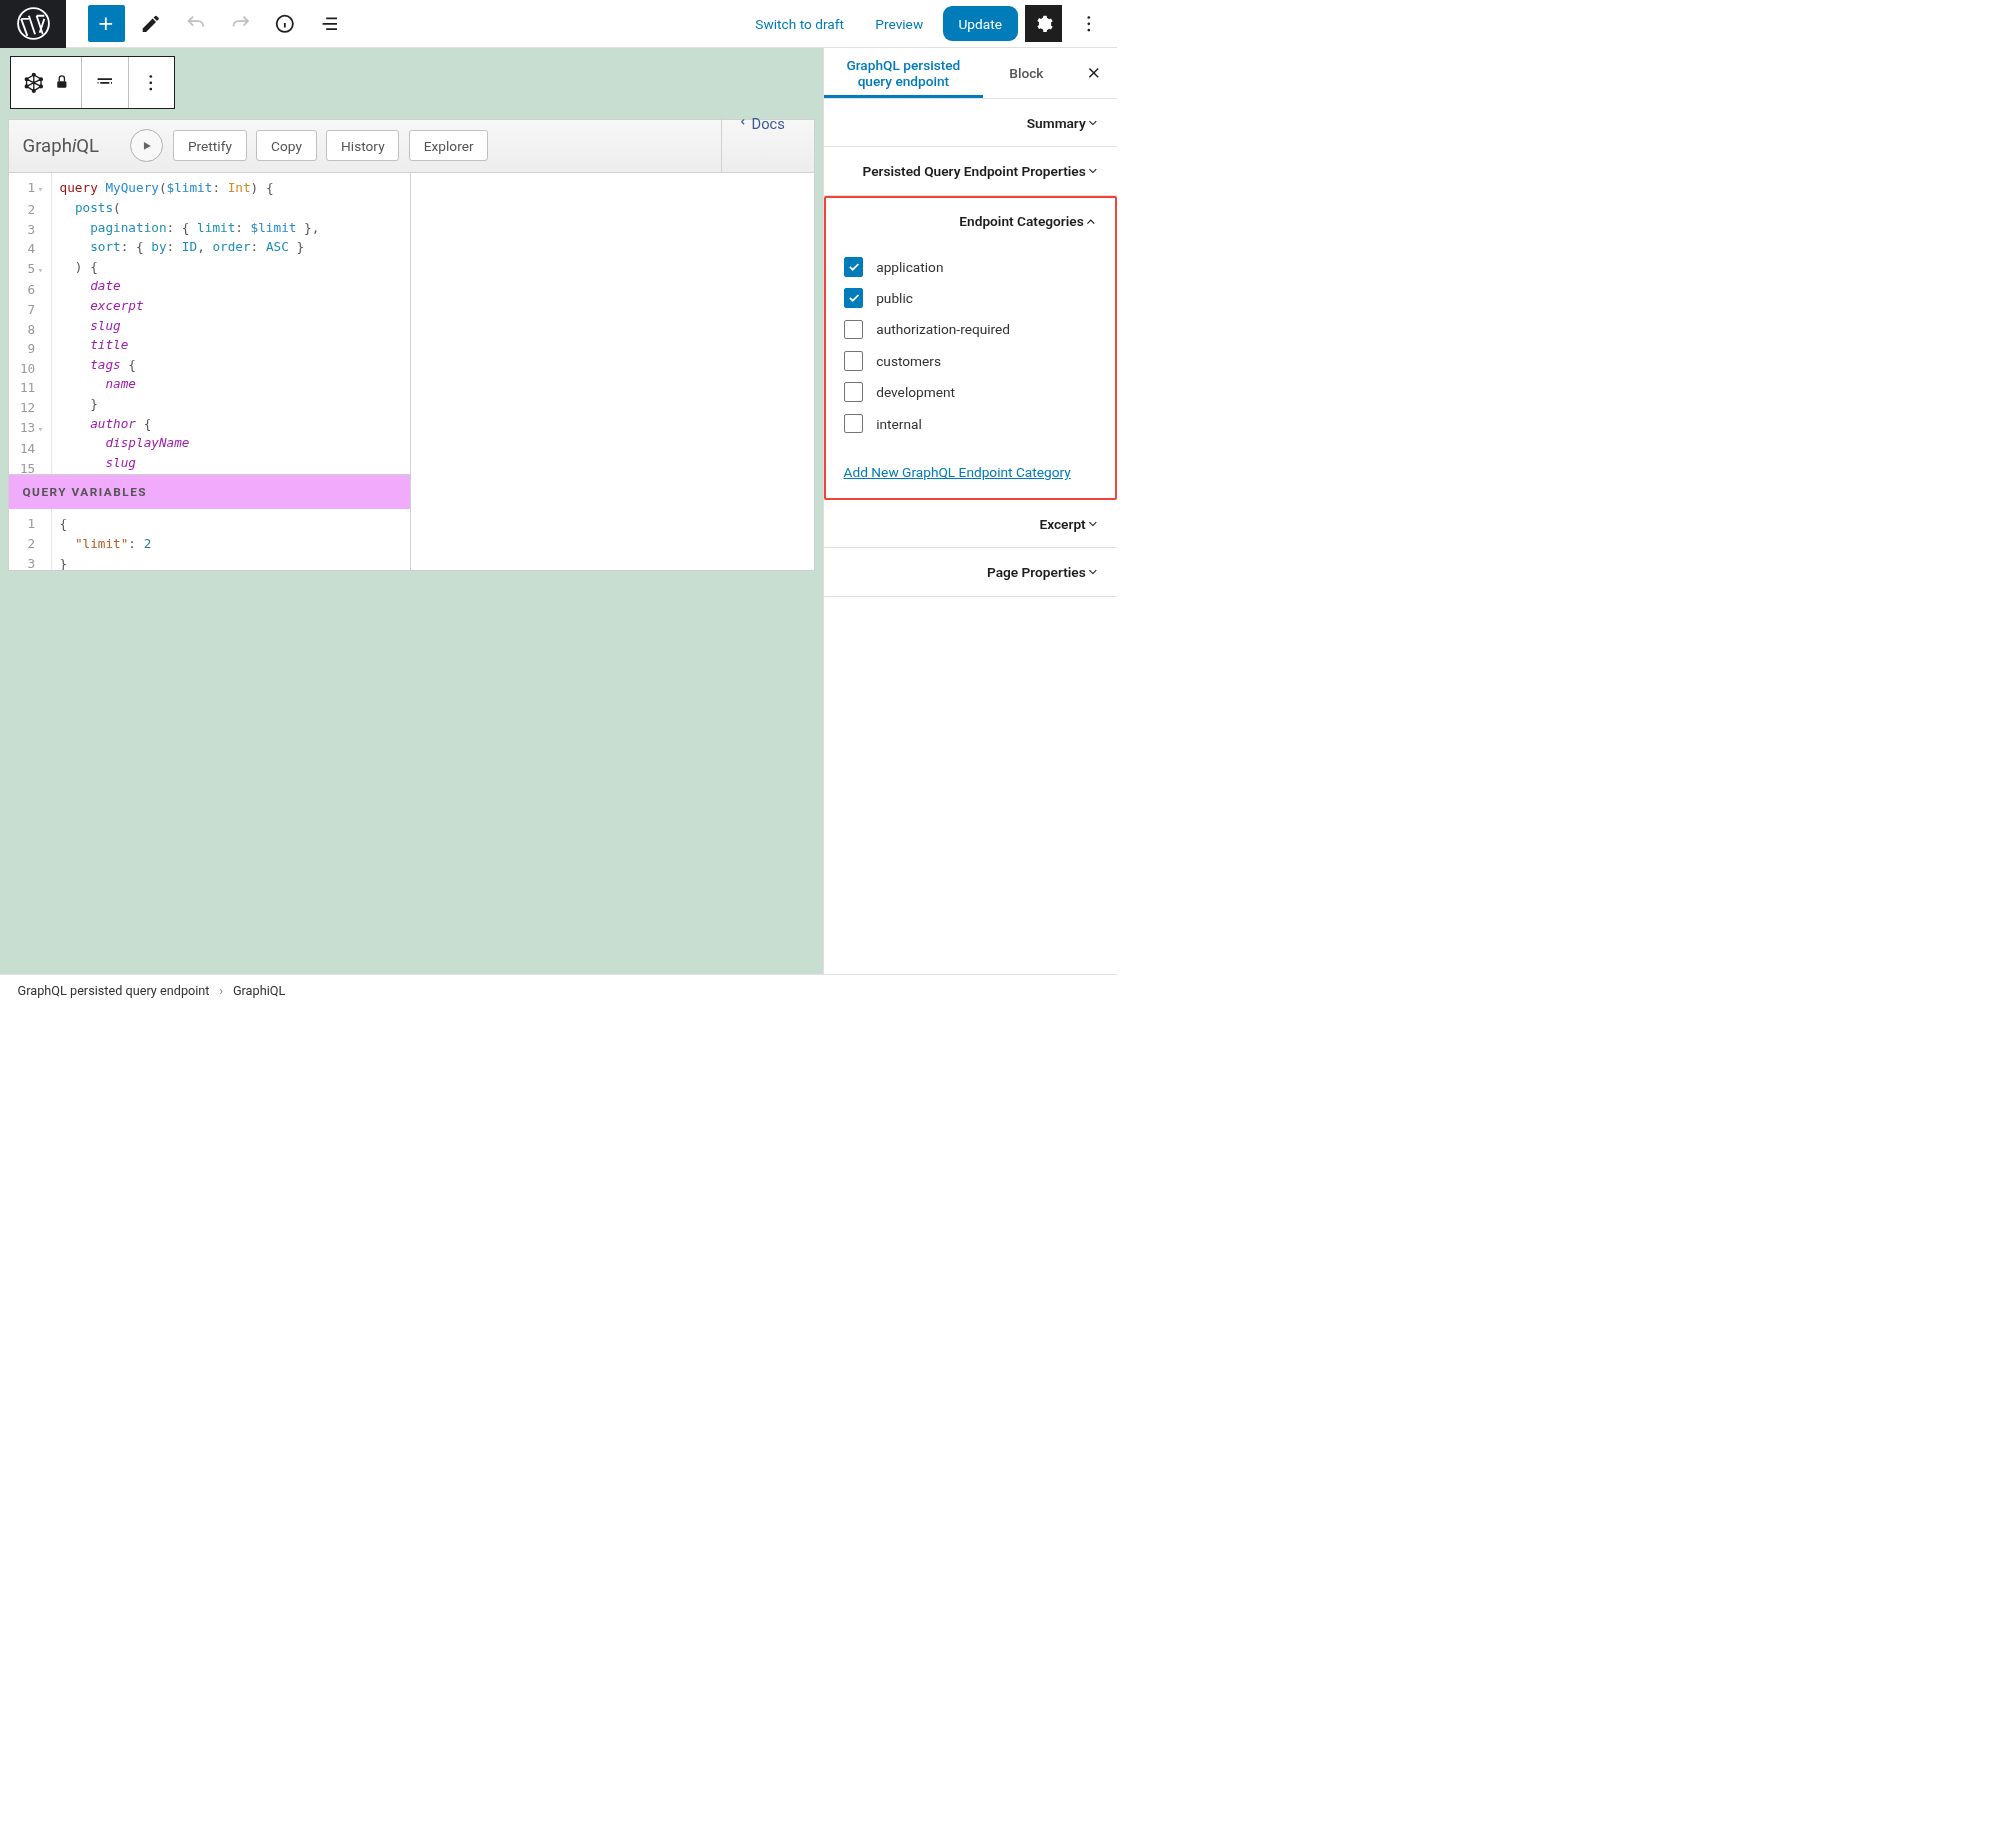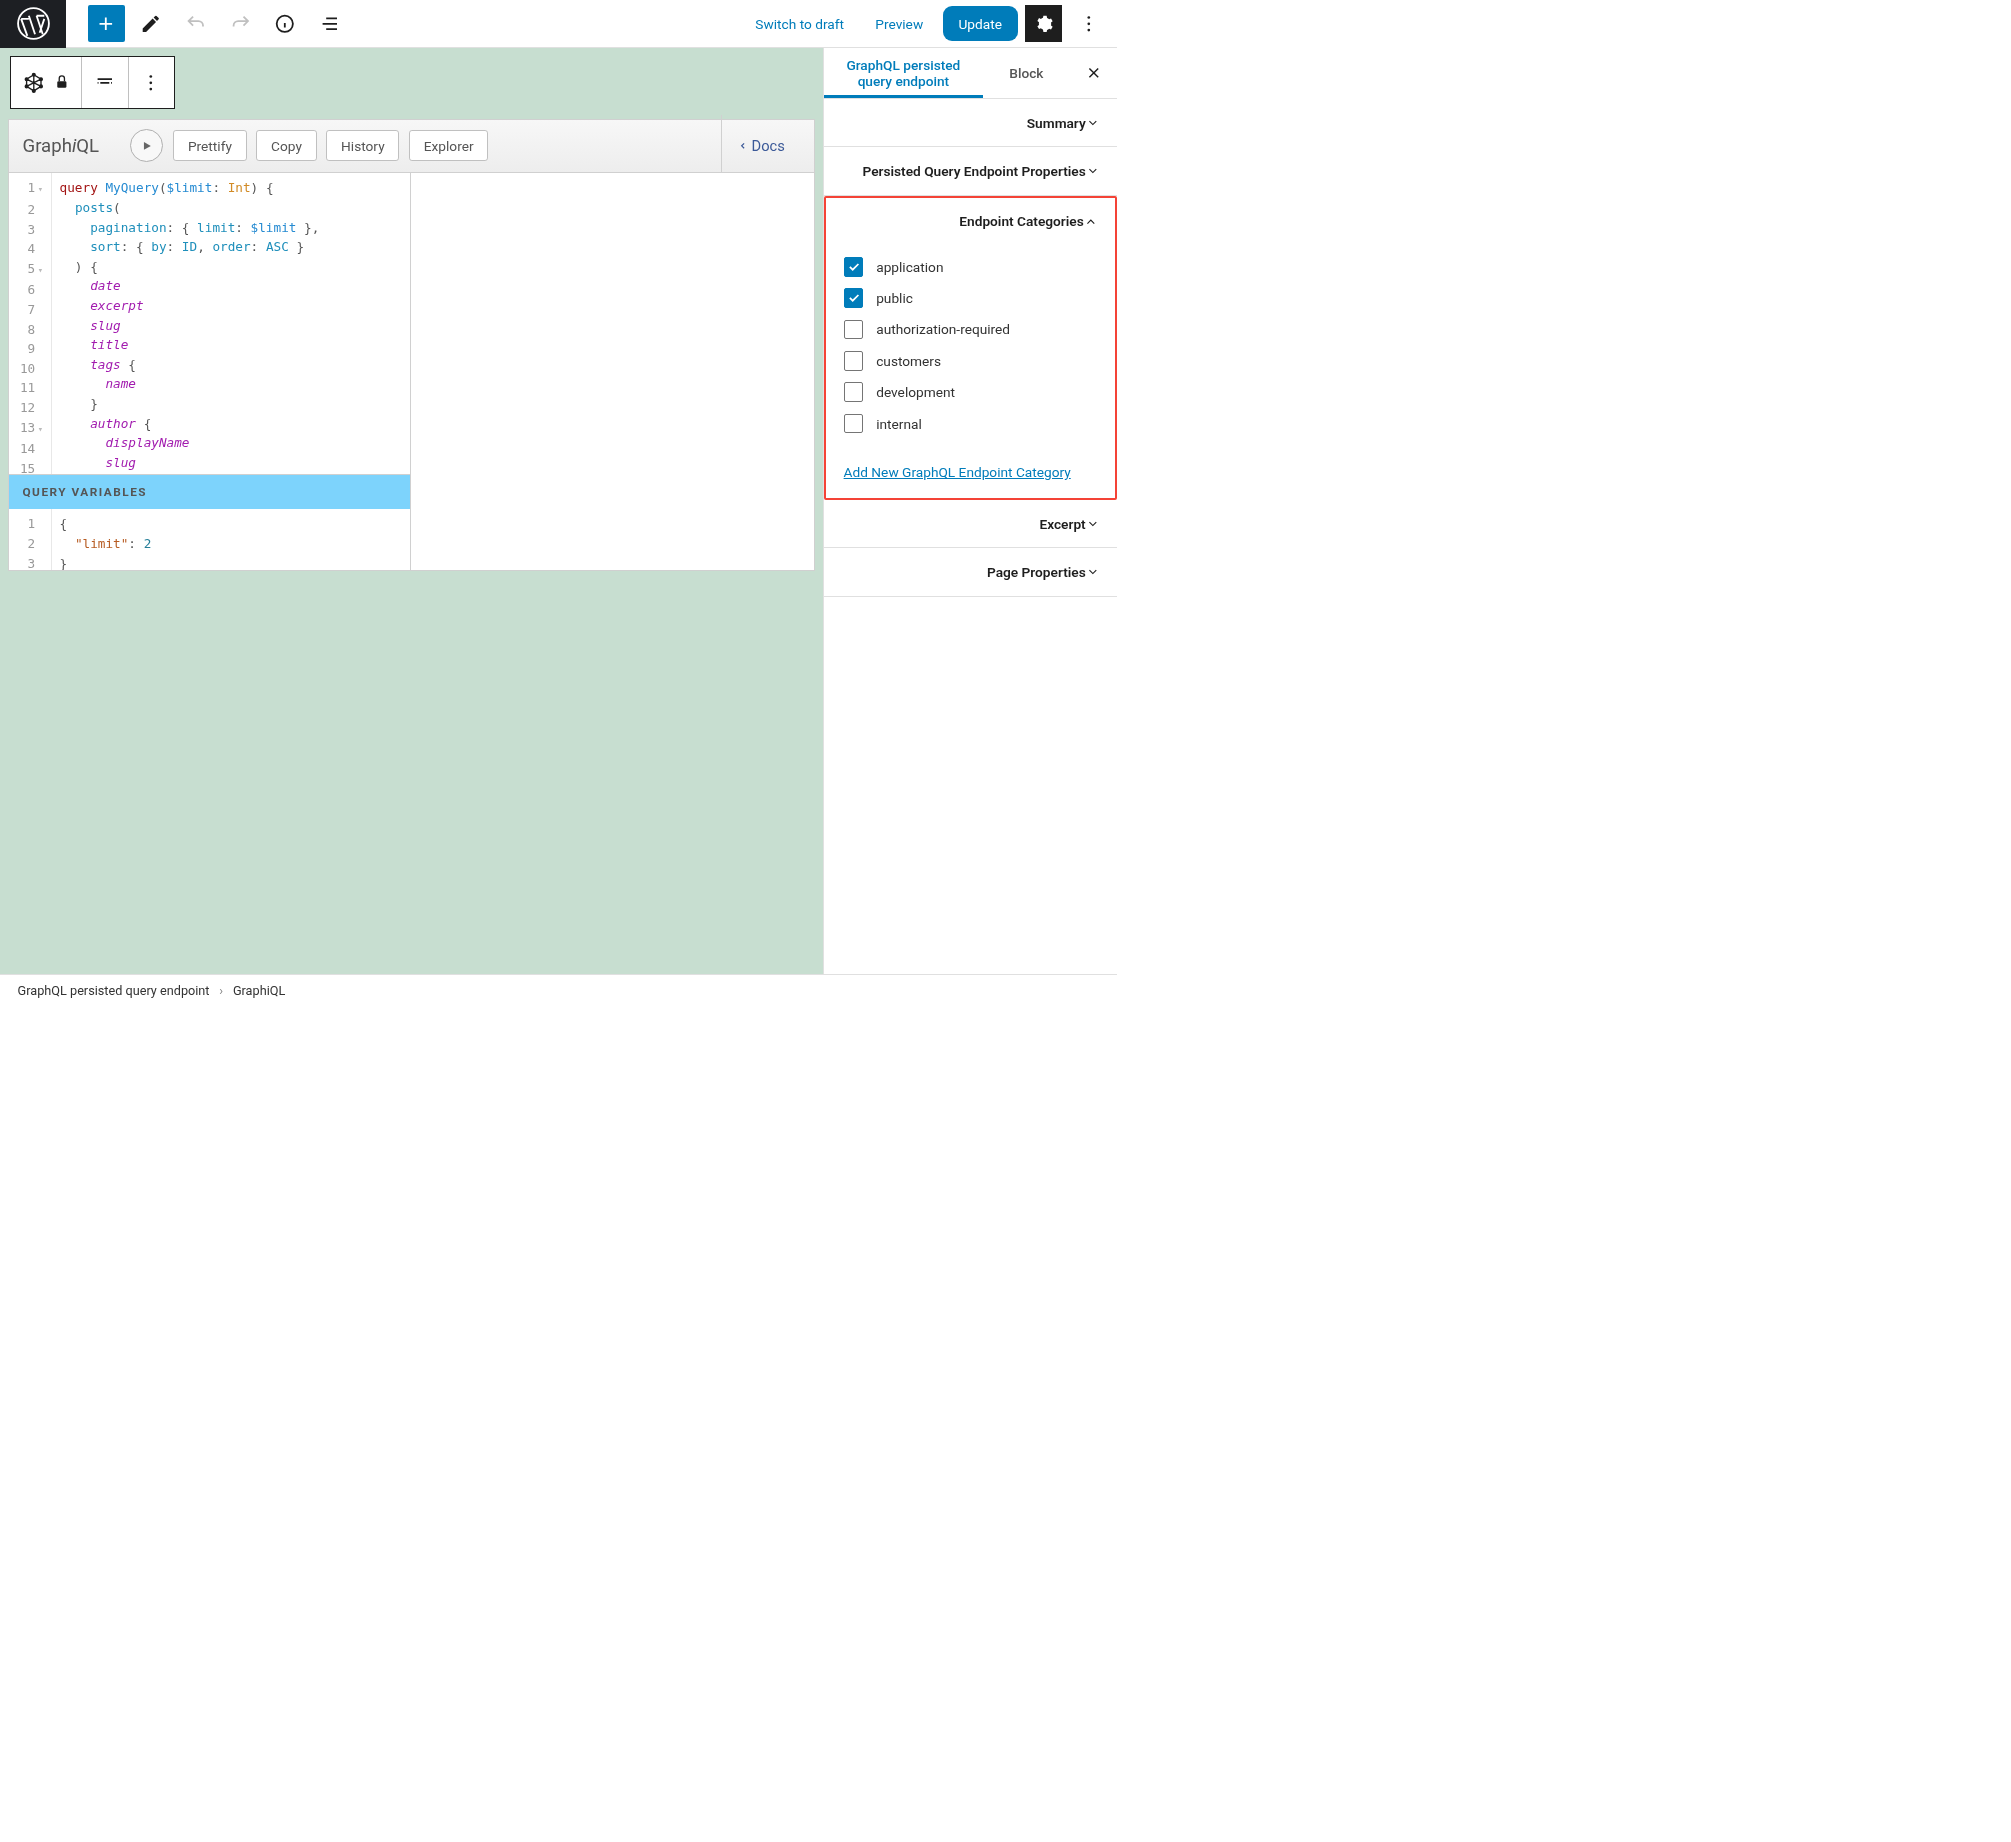--- a/index.html
+++ b/index.html
@@ -28,40 +28,40 @@
 .block-toolbar-cell { height: 51px; border-right: 1px solid #c0c0c0; display: flex; align-items: center; padding: 0 11.8px; gap: 9.8px; }
 .block-toolbar-cell:last-child { border-right: none; }
 
 
 .graphiql-wrapper { background: #fff; margin-top: 9.8px; border: 1px solid #d0d0d0; }
 .graphiql-toolbar { height: 53px; background: linear-gradient(#f7f7f7,#ededed); border-bottom: 1px solid #d0d0d0; display: flex; align-items: center; padding: 0 13.7px; gap: 9.8px; }
 .graphiql-logo { font-size: 18.6px; color: #555; font-weight: 400; }
 .graphiql-logo em { font-style: italic; }
 .play-btn { width: 33px; height: 33px; border: 1px solid #b0b0b0; border-radius: 50%; background: #f8f8f8; display: flex; align-items: center; justify-content: center; margin-left: 21.6px; }
 .graphiql-btn { background: #fff; border: 1px solid #c0c0c0; border-radius: 2.9px; padding: 6.9px 13.7px; font-size: 13.7px; color: #555; cursor: pointer; }
-.docs-btn { margin-left: auto; color: #3b5998; font-size: 14.7px; border-left: 1px solid #d0d0d0; height: 61px; display: flex; align-items: center; padding: 0 15.7px; gap: 3.9px; }
+.docs-btn { margin-left: auto; color: #3b5998; font-size: 14.7px; border-left: 1px solid #d0d0d0; height: 61px; display: flex; align-items: flex-start; padding: 0 15.7px; gap: 3.9px; }
 
 .graphiql-body { display: flex; height: 397px; }
 .graphiql-left { width: 402px; display: flex; flex-direction: column; border-right: 1px solid #d0d0d0; }
 .code-area { flex: 1; display: flex; overflow: hidden; }
 .gutter { width: 43px; background: #fff; border-right: 1px solid #e8e8e8; text-align: right; padding: 5.9px 7.8px 0 0; font-family: ui-monospace, Menlo, monospace; font-size: 12.7px; color: #999; line-height: 19.6px; }
 .gutter .fold { color: #bbb; font-size: 8.8px; display: inline-block; width: 7.8px; }
 .code-text { flex: 1; padding: 5.9px 7.8px; font-family: ui-monospace, Menlo, monospace; font-size: 12.7px; line-height: 19.6px; white-space: pre; }
 .kw-key { color: #a31515; }
 .kw-def { color: #268bd2; }
 .kw-var { color: #268bd2; }
 .kw-type { color: #d28b26; }
 .kw-prop { color: #1f8fbb; }
 .kw-field { color: #a21caf; font-style: italic; }
 .kw-constant { color: #1f8fbb; }
 .kw-punc { color: #555; }
 .kw-number { color: #267f99; }
 .kw-string { color: #b75c23; }
 
-.query-vars-hdr { background: #7dd3fc; padding: 9.8px 13.7px; font-size: 11.8px; letter-spacing: 1.5px; font-weight: 700; color: #555; border-top: 1px solid #d0d0d0; }
+.query-vars-hdr { background: #f0abfc; padding: 9.8px 13.7px; font-size: 11.8px; letter-spacing: 1.5px; font-weight: 700; color: #555; border-top: 1px solid #d0d0d0; }
 .query-vars-body { display: flex; height: 61px; overflow: hidden; }
 .graphiql-right { flex: 1; background: #fff; }
 
 
 .sidebar { width: 294px; border-left: 1px solid #e0e0e0; background: #fff; overflow-y: auto; }
 .sidebar-tabs { display: flex; border-bottom: 1px solid #e0e0e0; height: 51px; }
 .sidebar-tab { flex: 1; display: flex; align-items: center; justify-content: center; font-size: 13.7px; color: #555; font-weight: 500; cursor: pointer; padding: 0 7.8px; text-align: center; }
 .sidebar-tab.active { color: #007cba; box-shadow: inset 0 -2.9px 0 #007cba; }
 .sidebar-tab-close { width: 47px; display: flex; align-items: center; justify-content: center; cursor: pointer; }
 .panel { border-bottom: 1px solid #e0e0e0; }

